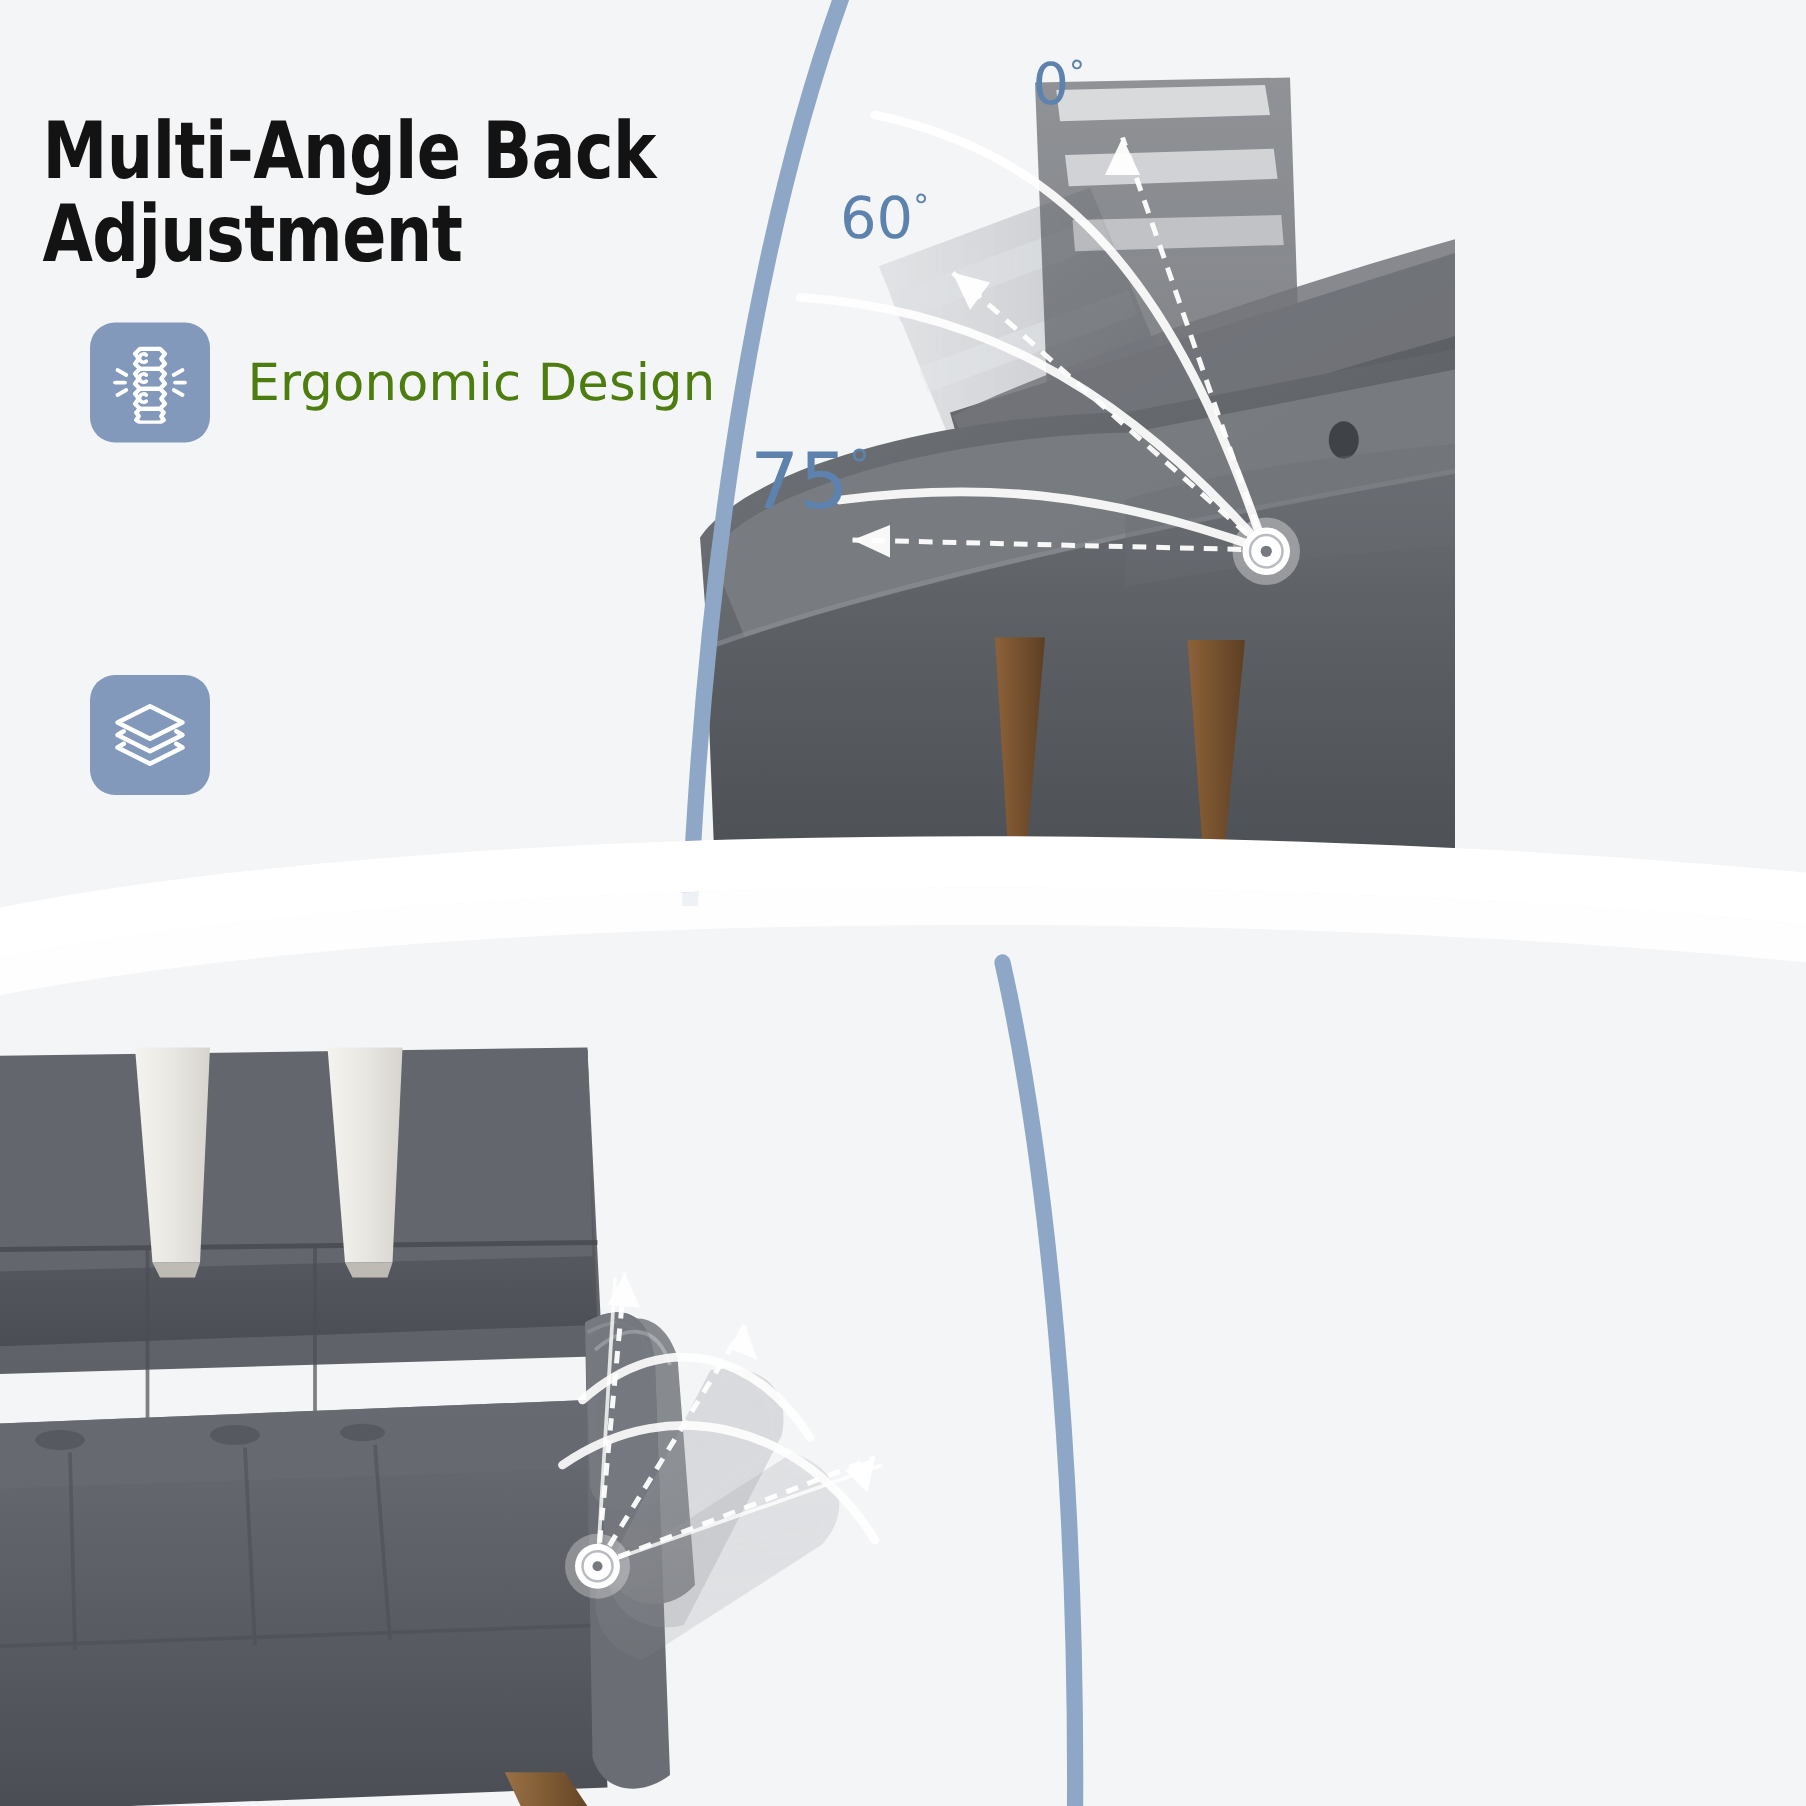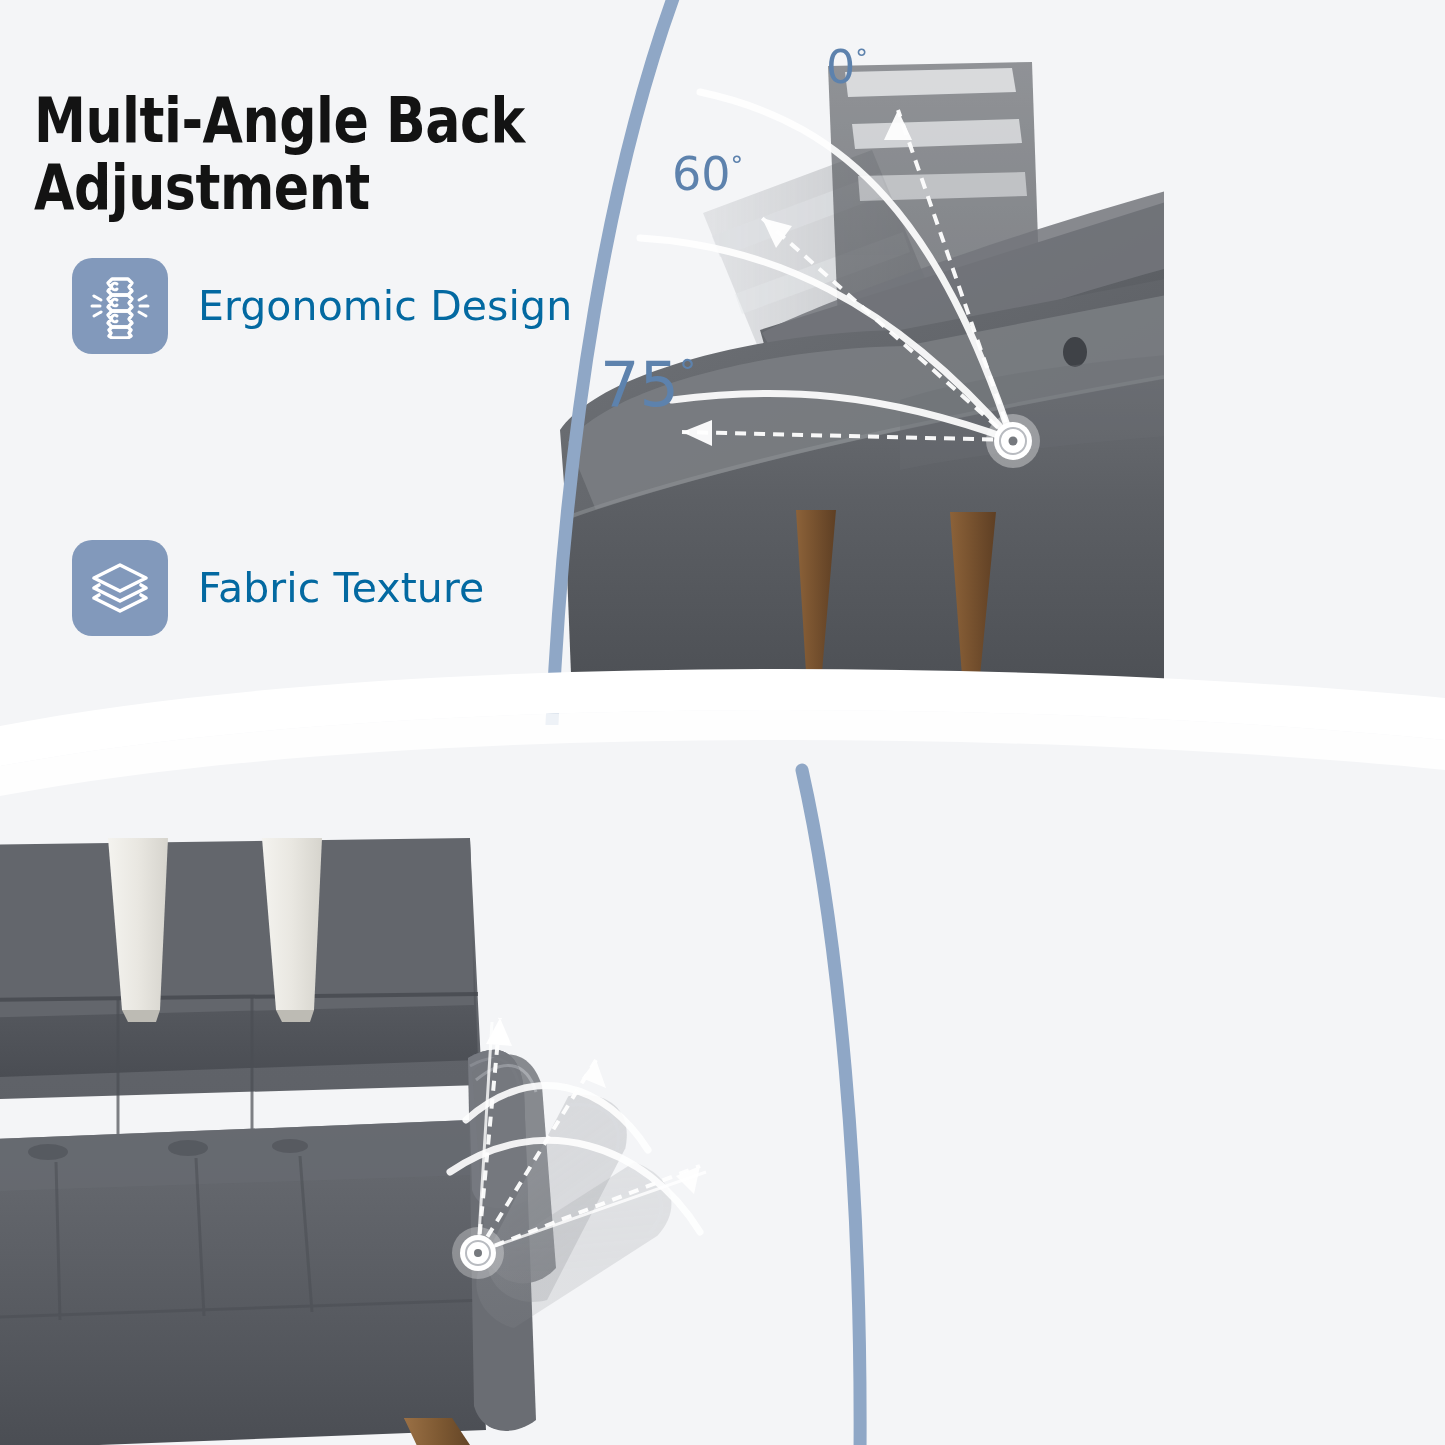--- a/index.html
+++ b/index.html
@@ -31,21 +31,21 @@
 
   
   .feat{position:absolute;display:flex;align-items:center;gap:30px;}
   .feat.left{left:72px;}
   .feat-ico{
     width:96px;height:96px;border-radius:20px;background:#8299bb;
     display:flex;align-items:center;justify-content:center;flex:0 0 auto;
   }
   .feat-ico svg{display:block;}
   .feat-label{
-    font-size:41px;color:#0369a1;white-space:nowrap;
+    font-size:41px;color:#4d7c0f;white-space:nowrap;
     font-family:"DejaVu Sans","Liberation Sans",sans-serif;
     font-weight:400;letter-spacing:.1px;
   }
 
   #feat-0{top:258px;}
   #feat-1{top:399px;}
   #feat-2{top:540px;}
 
   
   .ang{
@@ -210,21 +210,20 @@
 
 
     <div class="feat left" id="feat-2">
       <div class="feat-ico">
         <svg width="64" height="56" viewBox="0 0 64 56" fill="none" stroke="#ffffff" stroke-width="3.6" stroke-linejoin="round" stroke-linecap="round">
           <path d="M32 5 L58 18 L32 31 L6 18 Z"></path>
           <path d="M11 25 L6 28 L32 41 L58 28 L53 25"></path>
           <path d="M11 35 L6 38 L32 51 L58 38 L53 35"></path>
         </svg>
       </div>
-      <span class="feat-label">Fabric Texture</span>
     </div>
   </div>
 
   <svg class="art" viewBox="0 0 1445 1445" aria-hidden="true" style="z-index:5;">
     <path d="M-20 770 C380 690 1060 700 1465 742 L1465 700 C1060 660 380 648 -20 730 Z" fill="#ffffff"></path>
     <path d="M-20 800 C380 720 1060 730 1465 772 L1465 742 C1060 700 380 690 -20 770 Z" fill="#ffffff" opacity=".85"></path>
   </svg>
 
   <div class="panel" id="panel-bottom">
 

